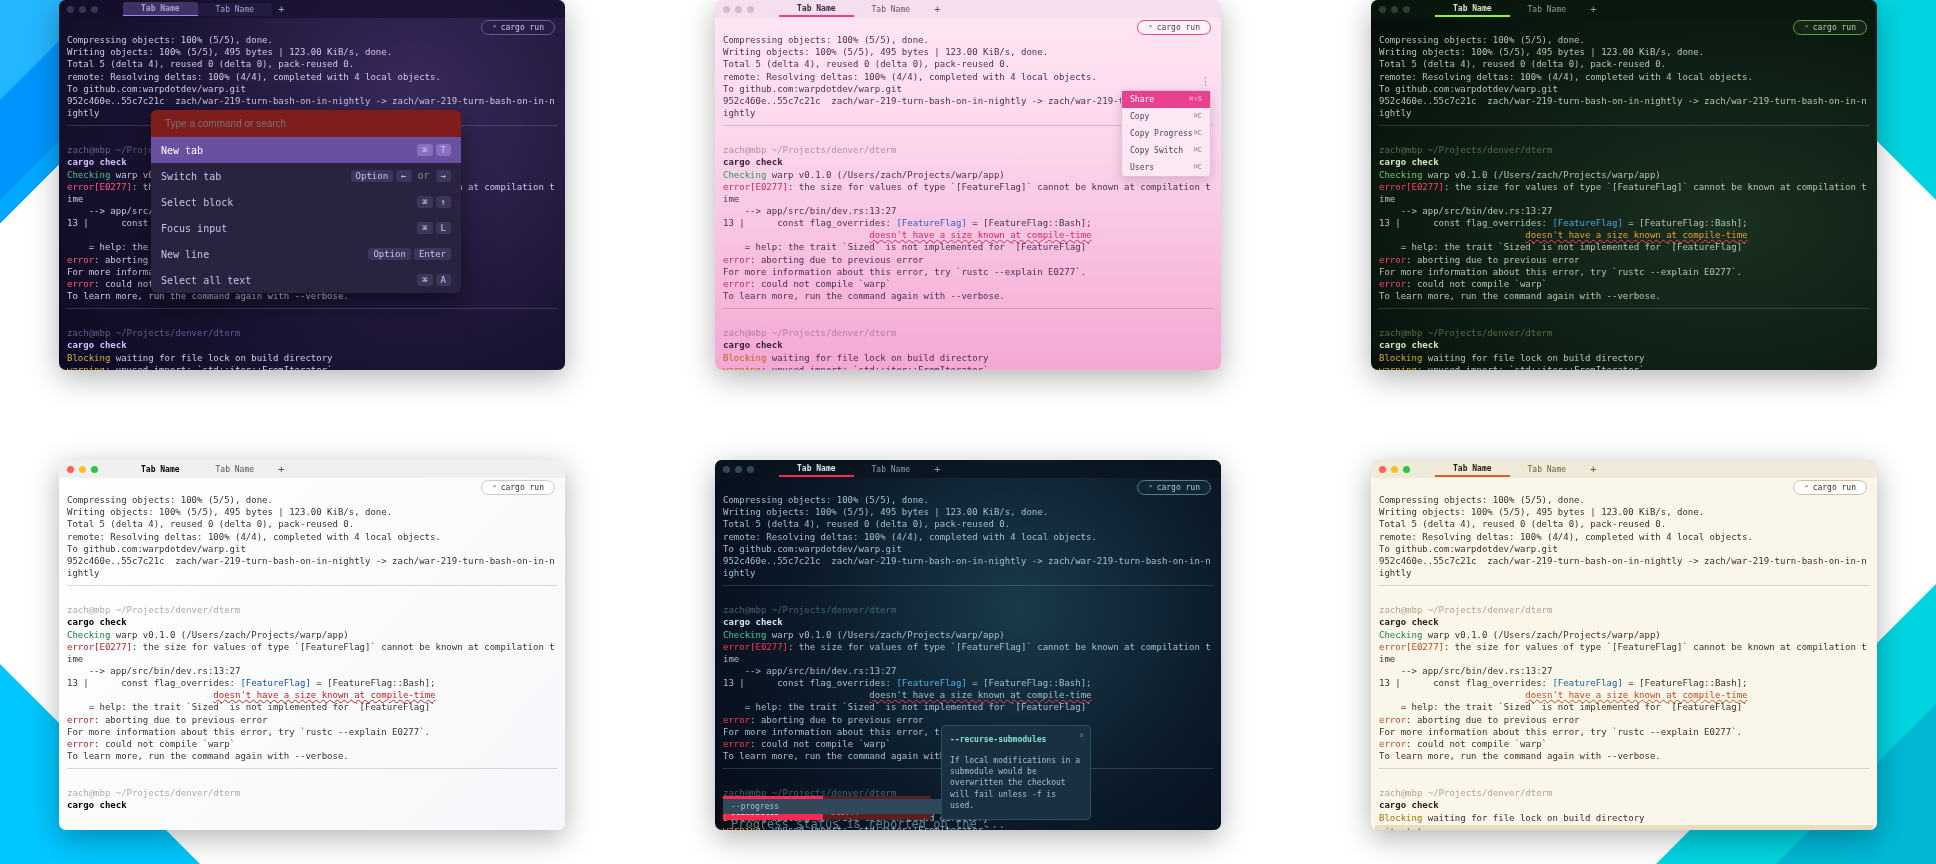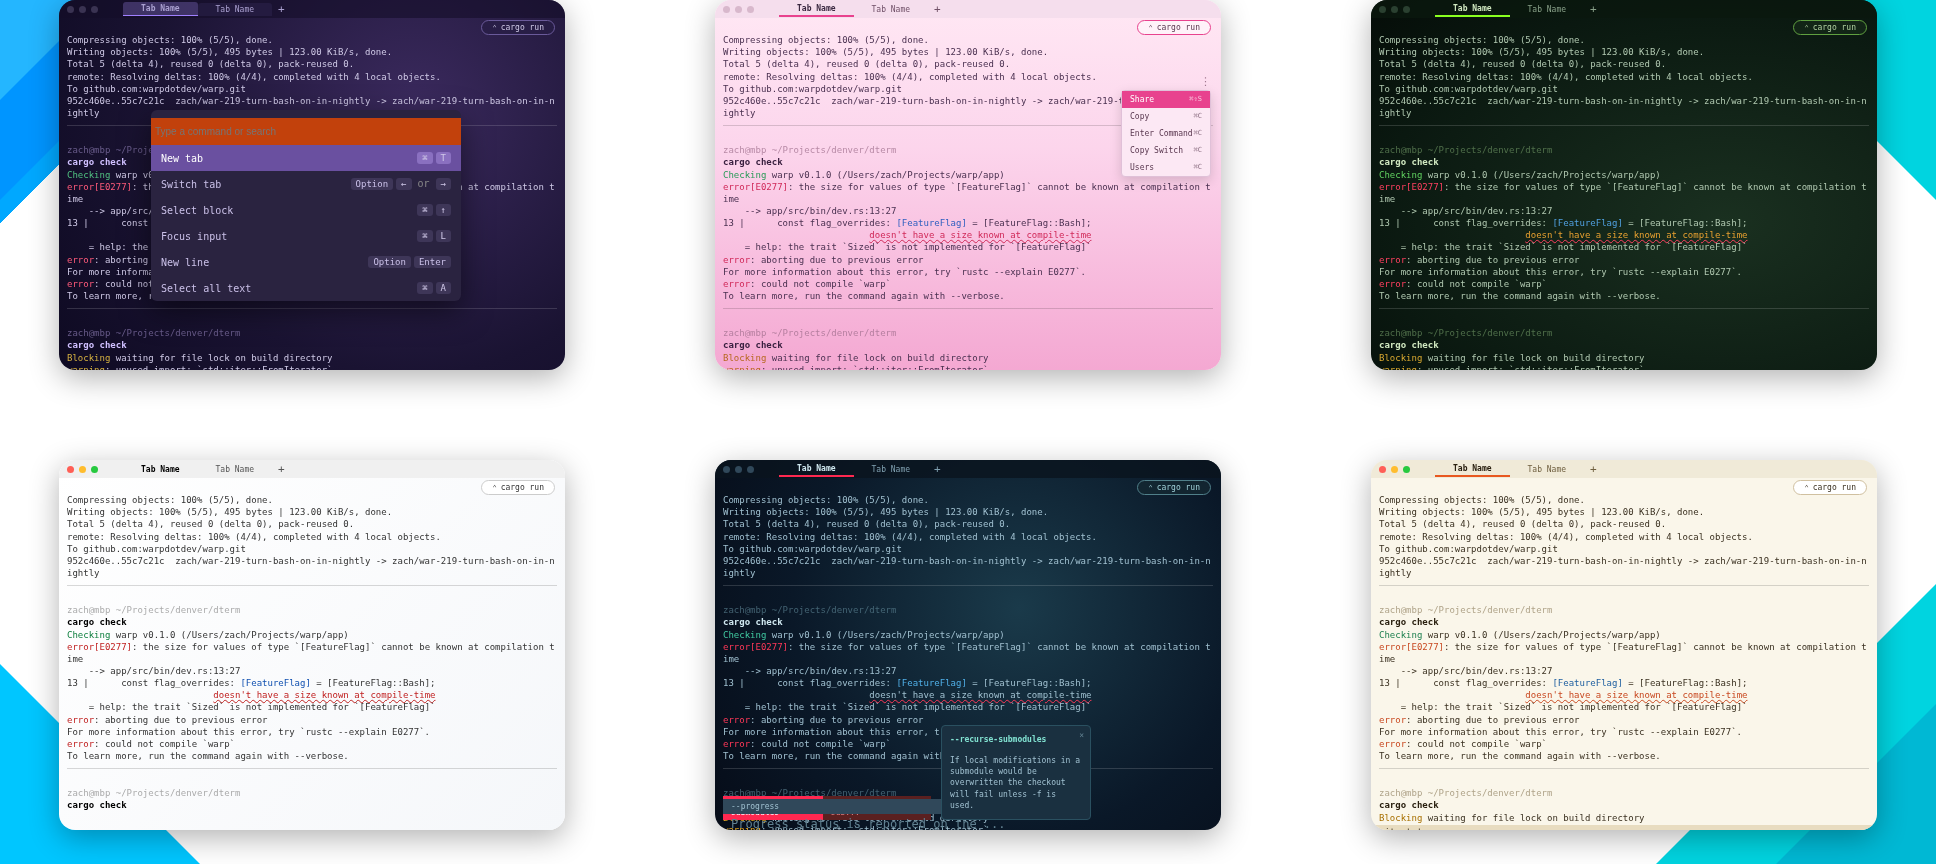--- a/index.html
+++ b/index.html
@@ -13,21 +13,21 @@
   overflow: hidden;
 }
 .corner-tl { position: absolute; top: 0; left: 0; width: 0; height: 0; border-left: 200px solid #0095ff; border-bottom: 200px solid transparent; z-index: 0; }
 .corner-tl2 { position: absolute; top: 0; left: 0; width: 0; height: 0; border-left: 100px solid #24b6ff; border-bottom: 100px solid transparent; z-index: 1; }
 .corner-tr { position: absolute; top: 0; right: 0; width: 0; height: 0; border-right: 200px solid #00d4e0; border-bottom: 200px solid transparent; z-index: 0; }
 .corner-bl { position: absolute; bottom: 0; left: 0; width: 0; height: 0; border-left: 200px solid #00c6ff; border-top: 200px solid transparent; z-index: 0; }
 .corner-br { position: absolute; bottom: 0; right: 0; width: 0; height: 0; border-right: 280px solid #00d4e0; border-top: 280px solid transparent; z-index: 0; }
 .corner-br2 { position: absolute; bottom: 0; right: 0; width: 0; height: 0; border-right: 160px solid #00b8d4; border-top: 160px solid transparent; z-index: 1; }
 
 .grid { position: relative; z-index: 2; display: grid; grid-template-columns: 1fr 1fr 1fr; gap: 32px; padding: 0 0; height: 100%; }
-.window { position: relative; width: 506px; height: 370px; border-radius: 16px; overflow: hidden; box-shadow: 0 8px 30px rgba(0,0,0,0.3); margin: 0 auto; }
+.window { position: relative; width: 506px; height: 370px; border-radius: 7px; overflow: hidden; box-shadow: 0 8px 30px rgba(0,0,0,0.3); margin: 0 auto; }
 
 
 .window.r1 { margin-top: 0; }
 .window.r2 { margin-top: 24px; }
 
 
 .titlebar { height: 18px; display: flex; align-items: center; padding: 0 8px; gap: 5px; }
 .dot { width: 7px; height: 7px; border-radius: 50%; }
 .tabs { display: flex; gap: 0; align-items: center; margin-left: 20px; flex: 1; }
 .tab { padding: 2px 18px; font-size: 8px; border-top-left-radius: 3px; border-top-right-radius: 3px; }
@@ -136,21 +136,21 @@
 .th6 .prompt-path { color: #908060; }
 .th6 .err { color: #c84820; }
 .th6 .warn { color: #a87000; }
 .th6 .ok { color: #208050; }
 .th6 .type { color: #2060a0; }
 .th6 .hint { text-decoration-color: #c84820; color: #c84820; }
 .th6 .highlight-line { background: #e8dcc0; padding: 1px 4px; margin: 1px -4px; }
 
 
 .palette { position: absolute; top: 110px; left: 92px; width: 310px; background: #2a2340; border-radius: 6px; box-shadow: 0 10px 30px rgba(0,0,0,0.5); overflow: hidden; z-index: 50; }
-.palette input { width: 100%; padding: 8px 4px; background: #c2410c; border: none; color: #cac0e8; font-size: 10px; outline: none; margin-top: 8px; }
+.palette input { width: 100%; padding: 8px 14px; background: #7f1d1d; border: none; color: #cac0e8; font-size: 10px; outline: none; }
 .palette .item { padding: 7px 10px; display: flex; justify-content: space-between; align-items: center; font-size: 10px; color: #cac0e8; }
 .palette .item.sel { background: #6a50a0; color: #fff; }
 .palette .kbd { display: flex; gap: 3px; }
 .palette .key { background: #3e3658; border-radius: 3px; padding: 1px 5px; font-size: 9px; color: #d0c8e8; }
 .palette .item.sel .key { background: #8a70c0; }
 .palette .kbd .word { font-size: 9px; padding: 1px 5px; background: #3e3658; border-radius: 3px; }
 .palette .sep { color: #888; padding: 0 3px; }
 
 
 .ctxmenu { position: absolute; top: 90px; right: 10px; width: 90px; background: #fce8f4; border: 1px solid #e0c0d8; border-radius: 4px; z-index: 50; font-size: 8px; box-shadow: 0 4px 12px rgba(0,0,0,0.15); }
@@ -341,21 +341,21 @@
   <div class="ctxmenu">
     <div class="mitem sel">
           <span>Share</span>
           <span class="mkey">⌘⇧S</span>
         </div>
     <div class="mitem">
           <span>Copy</span>
           <span class="mkey">⌘C</span>
         </div>
     <div class="mitem">
-          <span>Enter Command</span>
+          <span>Copy Progress</span>
           <span class="mkey">⌘C</span>
         </div>
     <div class="mitem">
           <span>Copy Switch</span>
           <span class="mkey">⌘C</span>
         </div>
     <div class="mitem">
           <span>Users</span>
           <span class="mkey">⌘C</span>
         </div>

